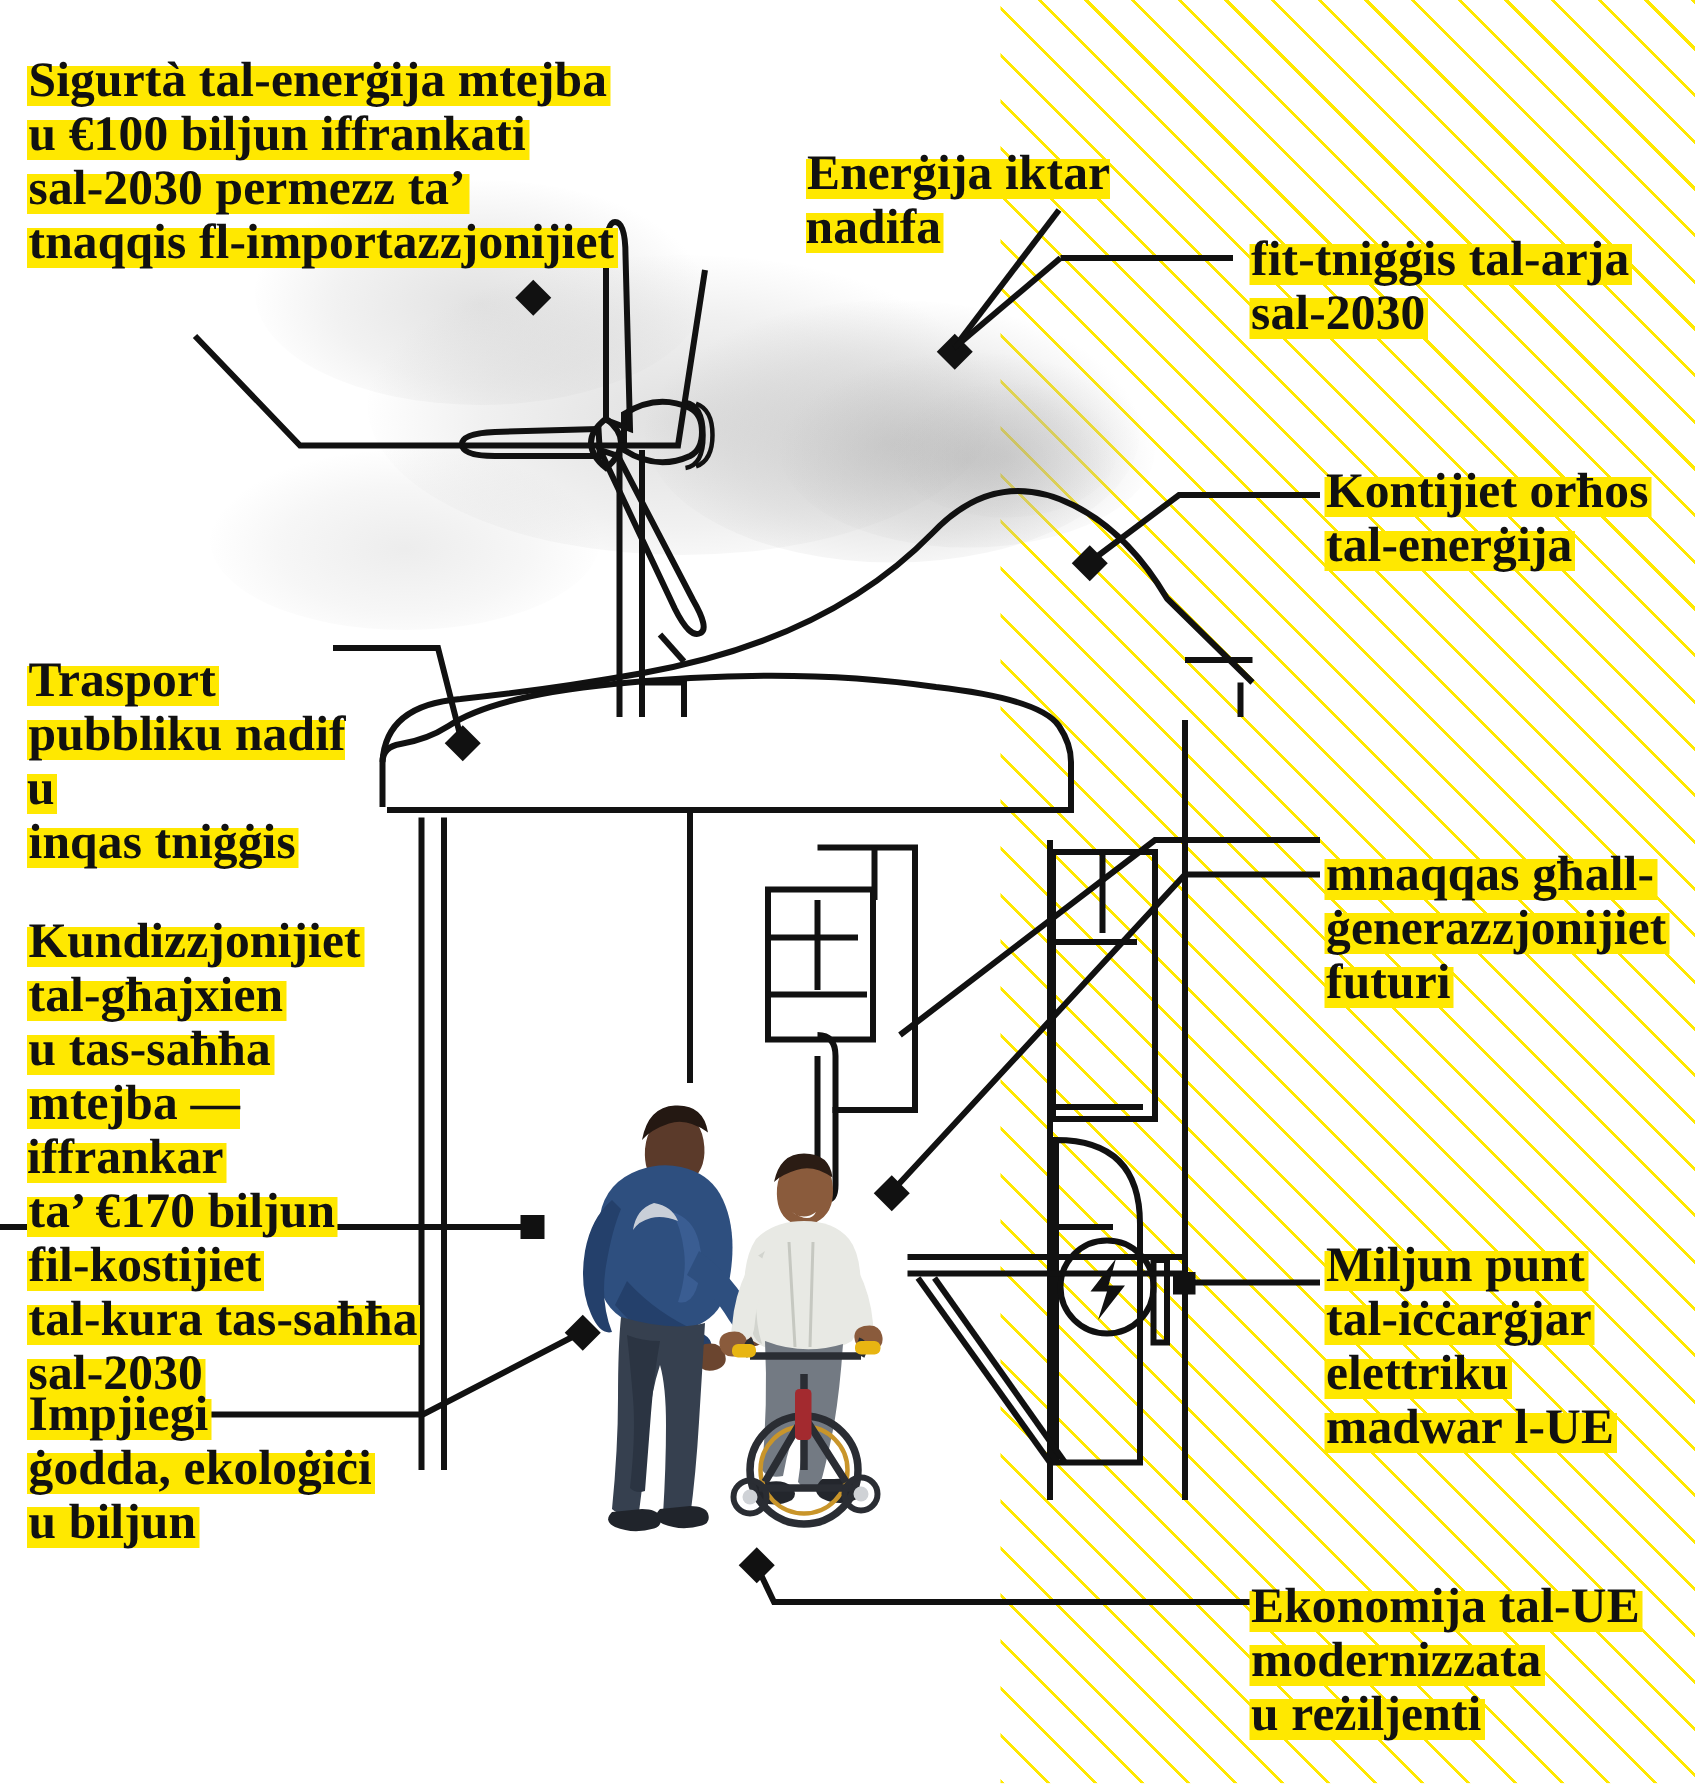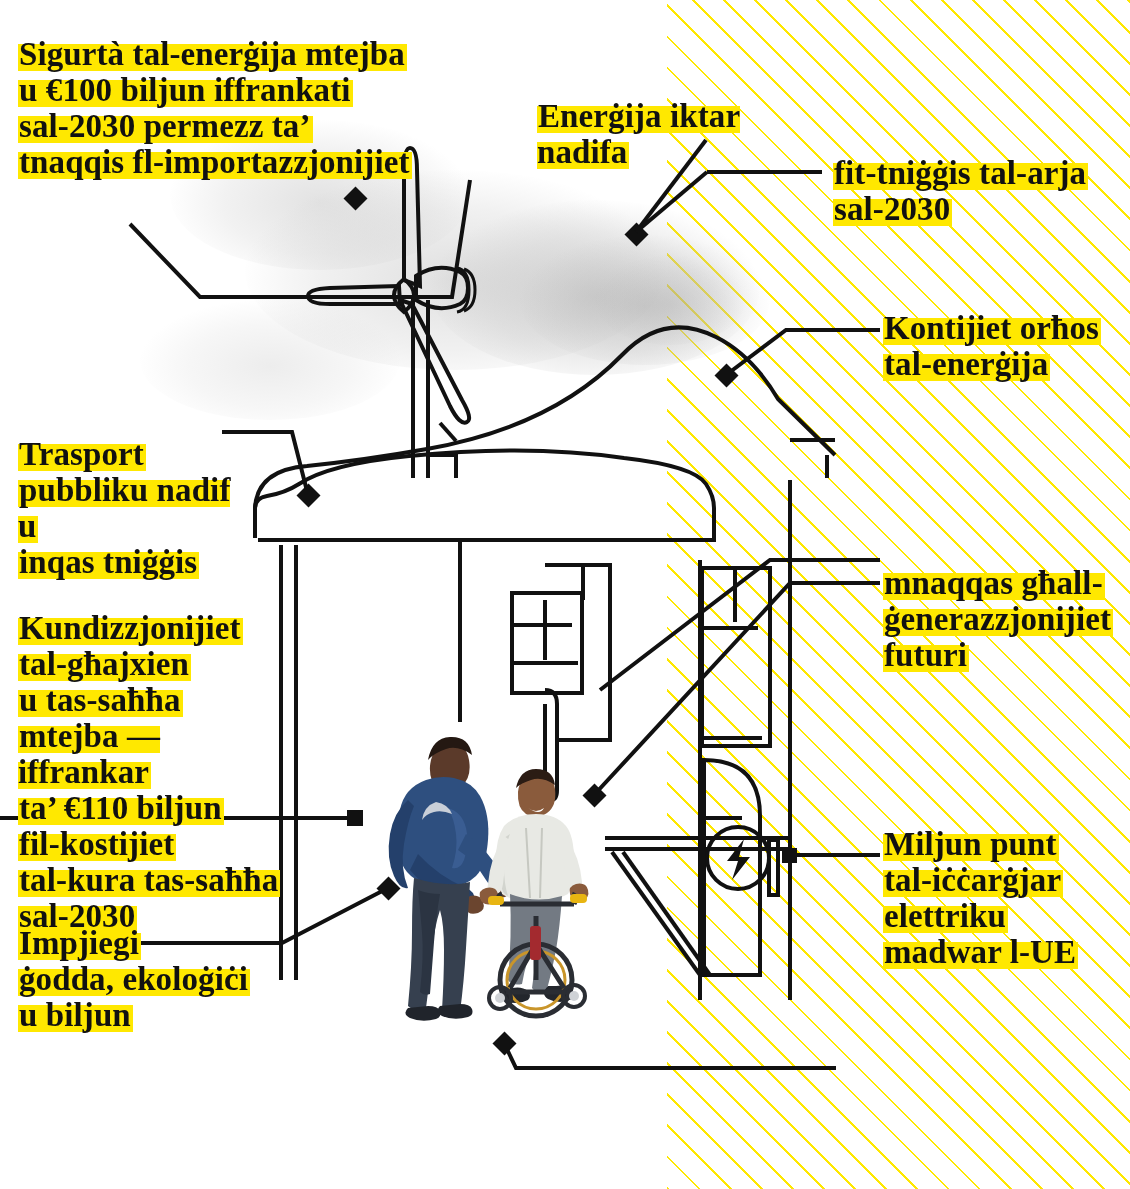--- a/index.html
+++ b/index.html
@@ -276,21 +276,21 @@
     <span class="ln"><span>Trasport</span></span>
     <span class="ln"><span>pubbliku nadif u</span></span>
     <span class="ln"><span>inqas tniġġis</span></span>
   </div>
 
   <div class="label" style="left:18px; top:610px; width:270px;">
     <span class="ln"><span>Kundizzjonijiet</span></span>
     <span class="ln"><span>tal-għajxien</span></span>
     <span class="ln"><span>u tas-saħħa</span></span>
     <span class="ln"><span>mtejba — iffrankar</span></span>
-    <span class="ln"><span>ta’ €110 biljun</span></span>
+    <span class="ln"><span>ta’ €170 biljun</span></span>
     <span class="ln"><span>fil-kostijiet</span></span>
     <span class="ln"><span>tal-kura tas-saħħa</span></span>
     <span class="ln"><span>sal-2030</span></span>
   </div>
 
   <div class="label" style="left:18px; top:925px; width:240px;">
     <span class="ln"><span>Impjiegi</span></span>
     <span class="ln"><span>ġodda, ekoloġiċi</span></span>
     <span class="ln"><span>u biljun</span></span>
   </div>
@@ -301,14 +301,19 @@
     <span class="ln"><span>futuri</span></span>
   </div>
 
   <div class="label" style="left:883px; top:826px; width:250px;">
     <span class="ln"><span>Miljun punt</span></span>
     <span class="ln"><span>tal-iċċarġjar</span></span>
     <span class="ln"><span>elettriku</span></span>
     <span class="ln"><span>madwar l-UE</span></span>
   </div>
 
+  <div class="label" style="left:833px; top:1053px; width:280px;">
+    <span class="ln"><span>Ekonomija tal-UE</span></span>
+    <span class="ln"><span>modernizzata</span></span>
+    <span class="ln"><span>u reżiljenti</span></span>
+  </div>
 
 </div>
 
 </body></html>

